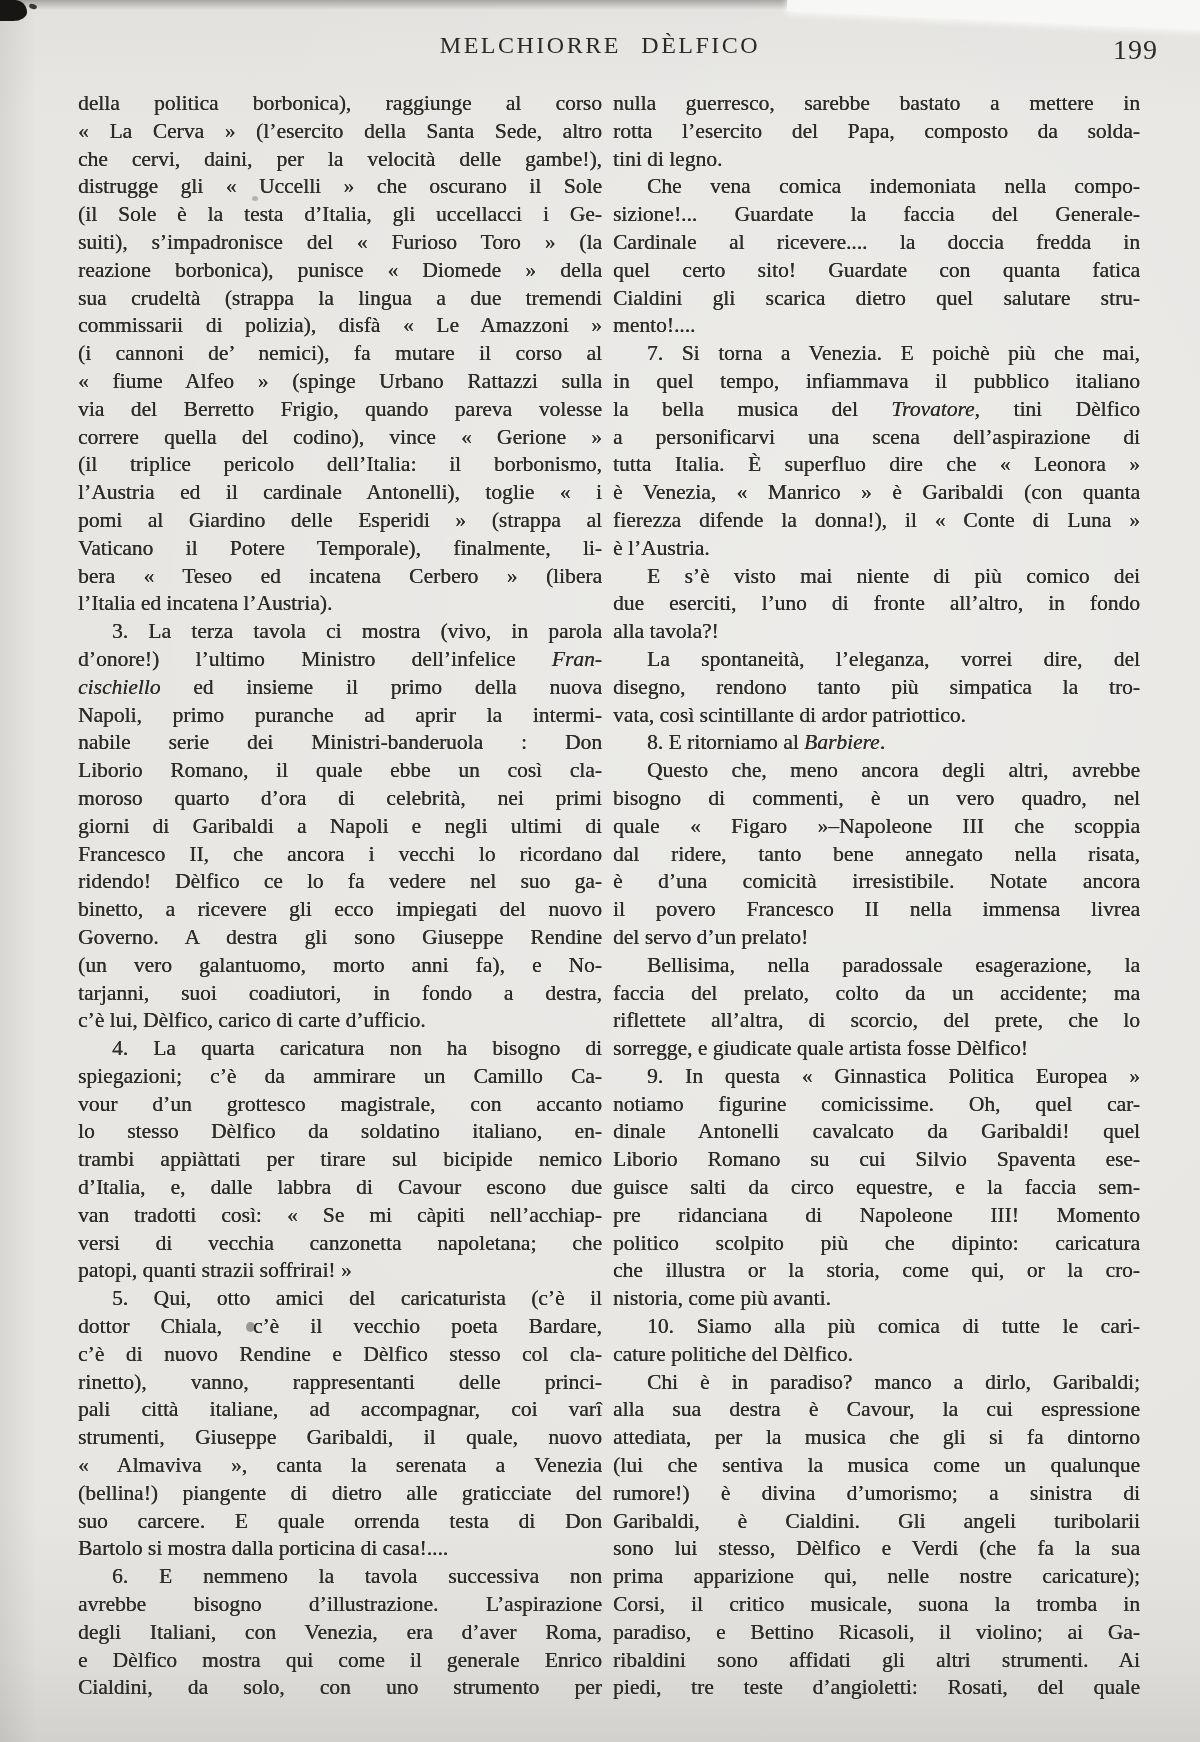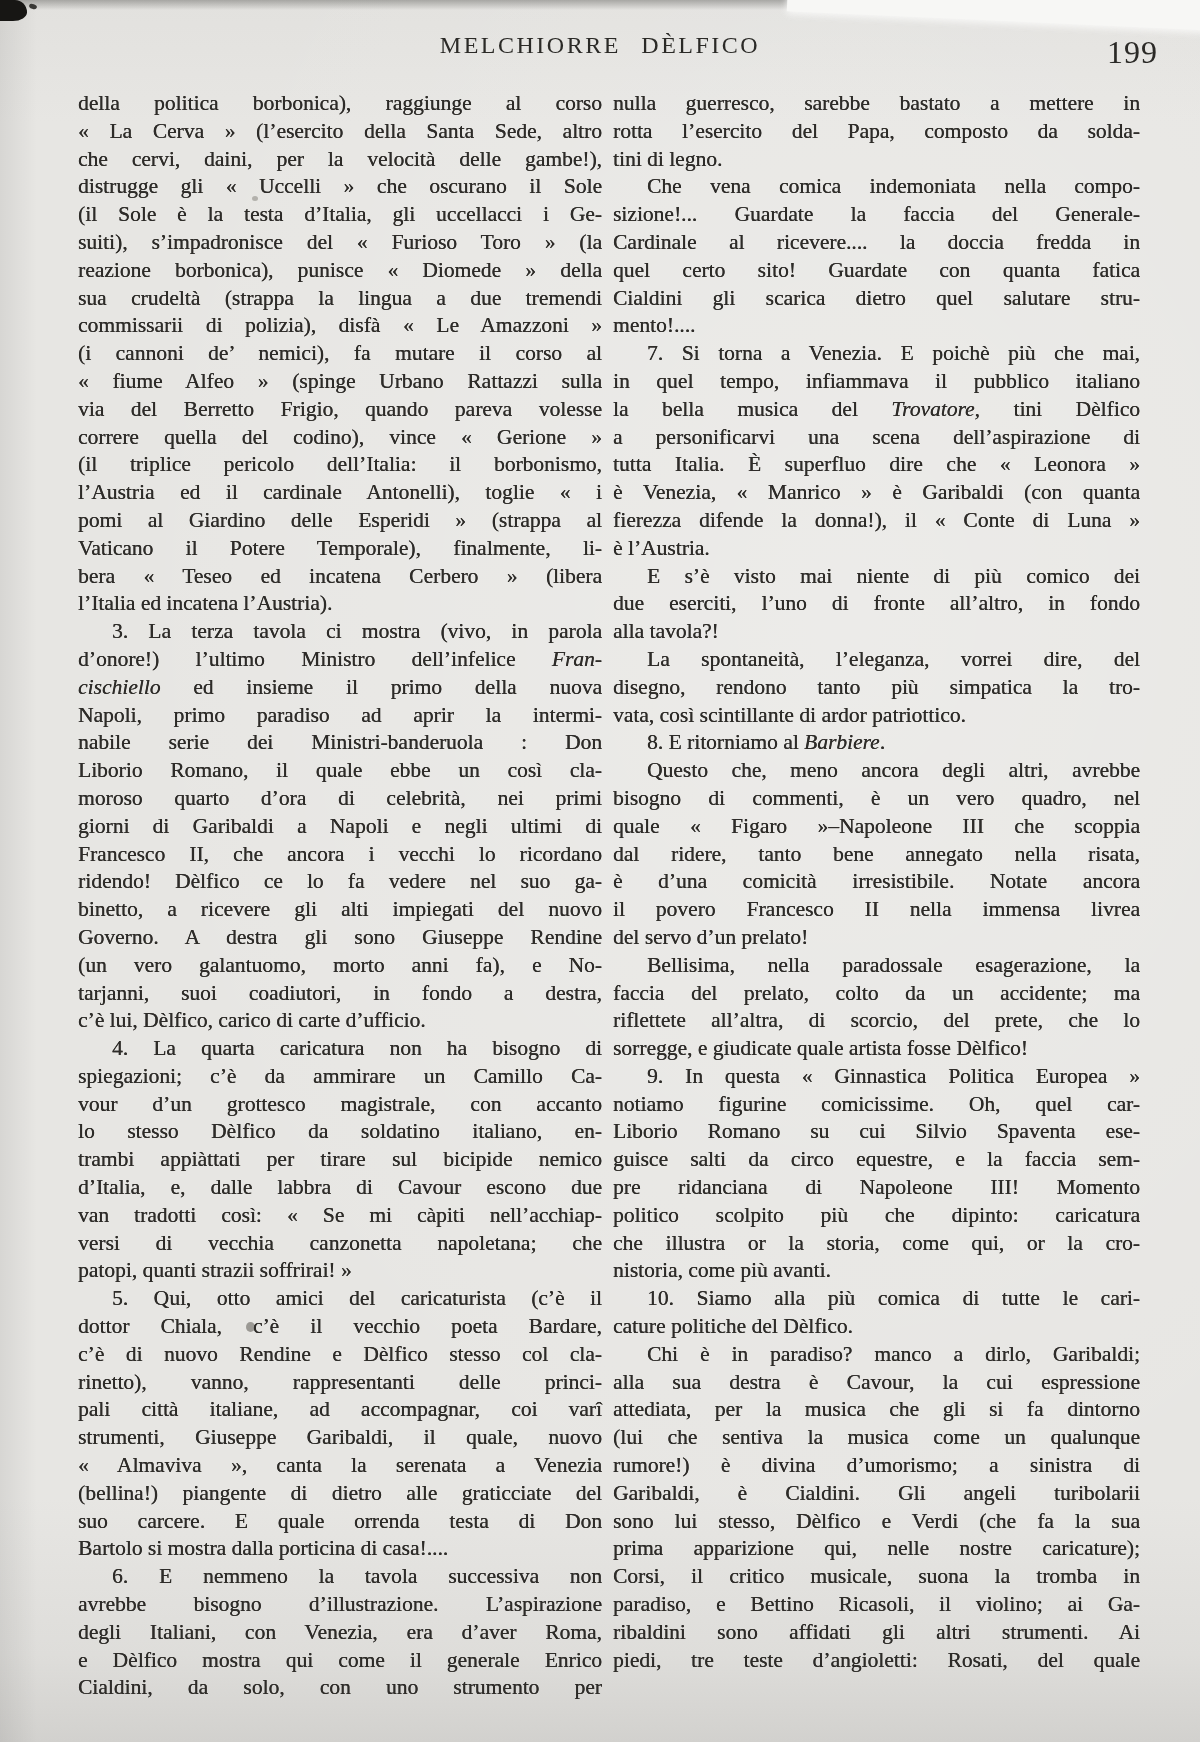--- a/index.html
+++ b/index.html
@@ -23,21 +23,21 @@
   .corner-mark{position:absolute;top:0;left:0;width:27px;height:21px;background:#171614;
     border-radius:0 65% 75% 0 / 0 85% 60% 0;}
   .corner-speck{position:absolute;top:4px;left:29px;width:8px;height:5px;background:#3a3936;
     border-radius:50%;transform:rotate(20deg);}
   .ink-spot{position:absolute;left:246px;top:1322px;width:9px;height:10px;background:#8d8b86;
     border-radius:50%;opacity:.85;}
   .ink-speck-2{position:absolute;left:252px;top:196px;width:6px;height:5px;background:#b3b1ac;
     border-radius:50%;}
   .header{position:absolute;top:32px;left:0;width:1200px;text-align:center;}
   .header-title{font-size:24px;letter-spacing:2.5px;word-spacing:12px;color:#2b2a27;}
-  .page-number{position:absolute;top:34px;right:82px;font-size:32px;letter-spacing:1px;color:#2b2a27;}
+  .page-number{position:absolute;top:34px;right:82px;font-size:28px;letter-spacing:1px;color:#2b2a27;}
   .col{position:absolute;top:90px;font-size:21.5px;line-height:27.8px;
     text-shadow:0.25px 0 0 currentColor;}
   .col-left{left:47px;width:524px;margin-left:31px;}
   .col-right{left:613px;width:527px;}
   .line{text-align:justify;text-align-last:justify;white-space:normal;}
   .line.end{text-align-last:left;}
   .line.indent{text-indent:34px;}
   .it{font-style:italic;}
 </style>
 </head>
@@ -73,28 +73,28 @@
       <div class="line"><span>correre quella del codino), vince « Gerione »</span></div>
       <div class="line"><span>(il triplice pericolo dell’Italia: il borbonismo,</span></div>
       <div class="line"><span>l’Austria ed il cardinale Antonelli), toglie « i</span></div>
       <div class="line"><span>pomi al Giardino delle Esperidi » (strappa al</span></div>
       <div class="line"><span>Vaticano il Potere Temporale), finalmente, li-</span></div>
       <div class="line"><span>bera « Teseo ed incatena Cerbero » (libera</span></div>
       <div class="line end"><span>l’Italia ed incatena l’Austria).</span></div>
       <div class="line indent"><span>3. La terza tavola ci mostra (vivo, in parola</span></div>
       <div class="line"><span>d’onore!) l’ultimo Ministro dell’infelice </span><span class="it">Fran-</span></div>
       <div class="line"><span class="it">cischiello</span><span> ed insieme il primo della nuova</span></div>
-      <div class="line"><span>Napoli, primo paradiso ad aprir la intermi-</span></div>
+      <div class="line"><span>Napoli, primo puranche ad aprir la intermi-</span></div>
       <div class="line"><span>nabile serie dei Ministri-banderuola : Don</span></div>
       <div class="line"><span>Liborio Romano, il quale ebbe un così cla-</span></div>
       <div class="line"><span>moroso quarto d’ora di celebrità, nei primi</span></div>
       <div class="line"><span>giorni di Garibaldi a Napoli e negli ultimi di</span></div>
       <div class="line"><span>Francesco II, che ancora i vecchi lo ricordano</span></div>
       <div class="line"><span>ridendo! Dèlfico ce lo fa vedere nel suo ga-</span></div>
-      <div class="line"><span>binetto, a ricevere gli alti impiegati del nuovo</span></div>
+      <div class="line"><span>binetto, a ricevere gli ecco impiegati del nuovo</span></div>
       <div class="line"><span>Governo. A destra gli sono Giuseppe Rendine</span></div>
       <div class="line"><span>(un vero galantuomo, morto anni fa), e No-</span></div>
       <div class="line"><span>tarjanni, suoi coadiutori, in fondo a destra,</span></div>
       <div class="line end"><span>c’è lui, Dèlfico, carico di carte d’ufficio.</span></div>
       <div class="line indent"><span>4. La quarta caricatura non ha bisogno di</span></div>
       <div class="line"><span>spiegazioni; c’è da ammirare un Camillo Ca-</span></div>
       <div class="line"><span>vour d’un grottesco magistrale, con accanto</span></div>
       <div class="line"><span>lo stesso Dèlfico da soldatino italiano, en-</span></div>
       <div class="line"><span>trambi appiàttati per tirare sul bicipide nemico</span></div>
       <div class="line"><span>d’Italia, e, dalle labbra di Cavour escono due</span></div>
@@ -148,20 +148,21 @@
       <div class="line"><span>dal ridere, tanto bene annegato nella risata,</span></div>
       <div class="line"><span>è d’una comicità irresistibile. Notate ancora</span></div>
       <div class="line"><span>il povero Francesco II nella immensa livrea</span></div>
       <div class="line end"><span>del servo d’un prelato!</span></div>
       <div class="line indent"><span>Bellisima, nella paradossale esagerazione, la</span></div>
       <div class="line"><span>faccia del prelato, colto da un accidente; ma</span></div>
       <div class="line"><span>riflettete all’altra, di scorcio, del prete, che lo</span></div>
       <div class="line end"><span>sorregge, e giudicate quale artista fosse Dèlfico!</span></div>
       <div class="line indent"><span>9. In questa « Ginnastica Politica Europea »</span></div>
       <div class="line"><span>notiamo figurine comicissime. Oh, quel car-</span></div>
+      <div class="line"><span>dinale Antonelli cavalcato da Garibaldi! quel</span></div>
       <div class="line"><span>Liborio Romano su cui Silvio Spaventa ese-</span></div>
       <div class="line"><span>guisce salti da circo equestre, e la faccia sem-</span></div>
       <div class="line"><span>pre ridanciana di Napoleone III! Momento</span></div>
       <div class="line"><span>politico scolpito più che dipinto: caricatura</span></div>
       <div class="line"><span>che illustra or la storia, come qui, or la cro-</span></div>
       <div class="line end"><span>nistoria, come più avanti.</span></div>
       <div class="line indent"><span>10. Siamo alla più comica di tutte le cari-</span></div>
       <div class="line end"><span>cature politiche del Dèlfico.</span></div>
       <div class="line indent"><span>Chi è in paradiso? manco a dirlo, Garibaldi;</span></div>
       <div class="line"><span>alla sua destra è Cavour, la cui espressione</span></div>

